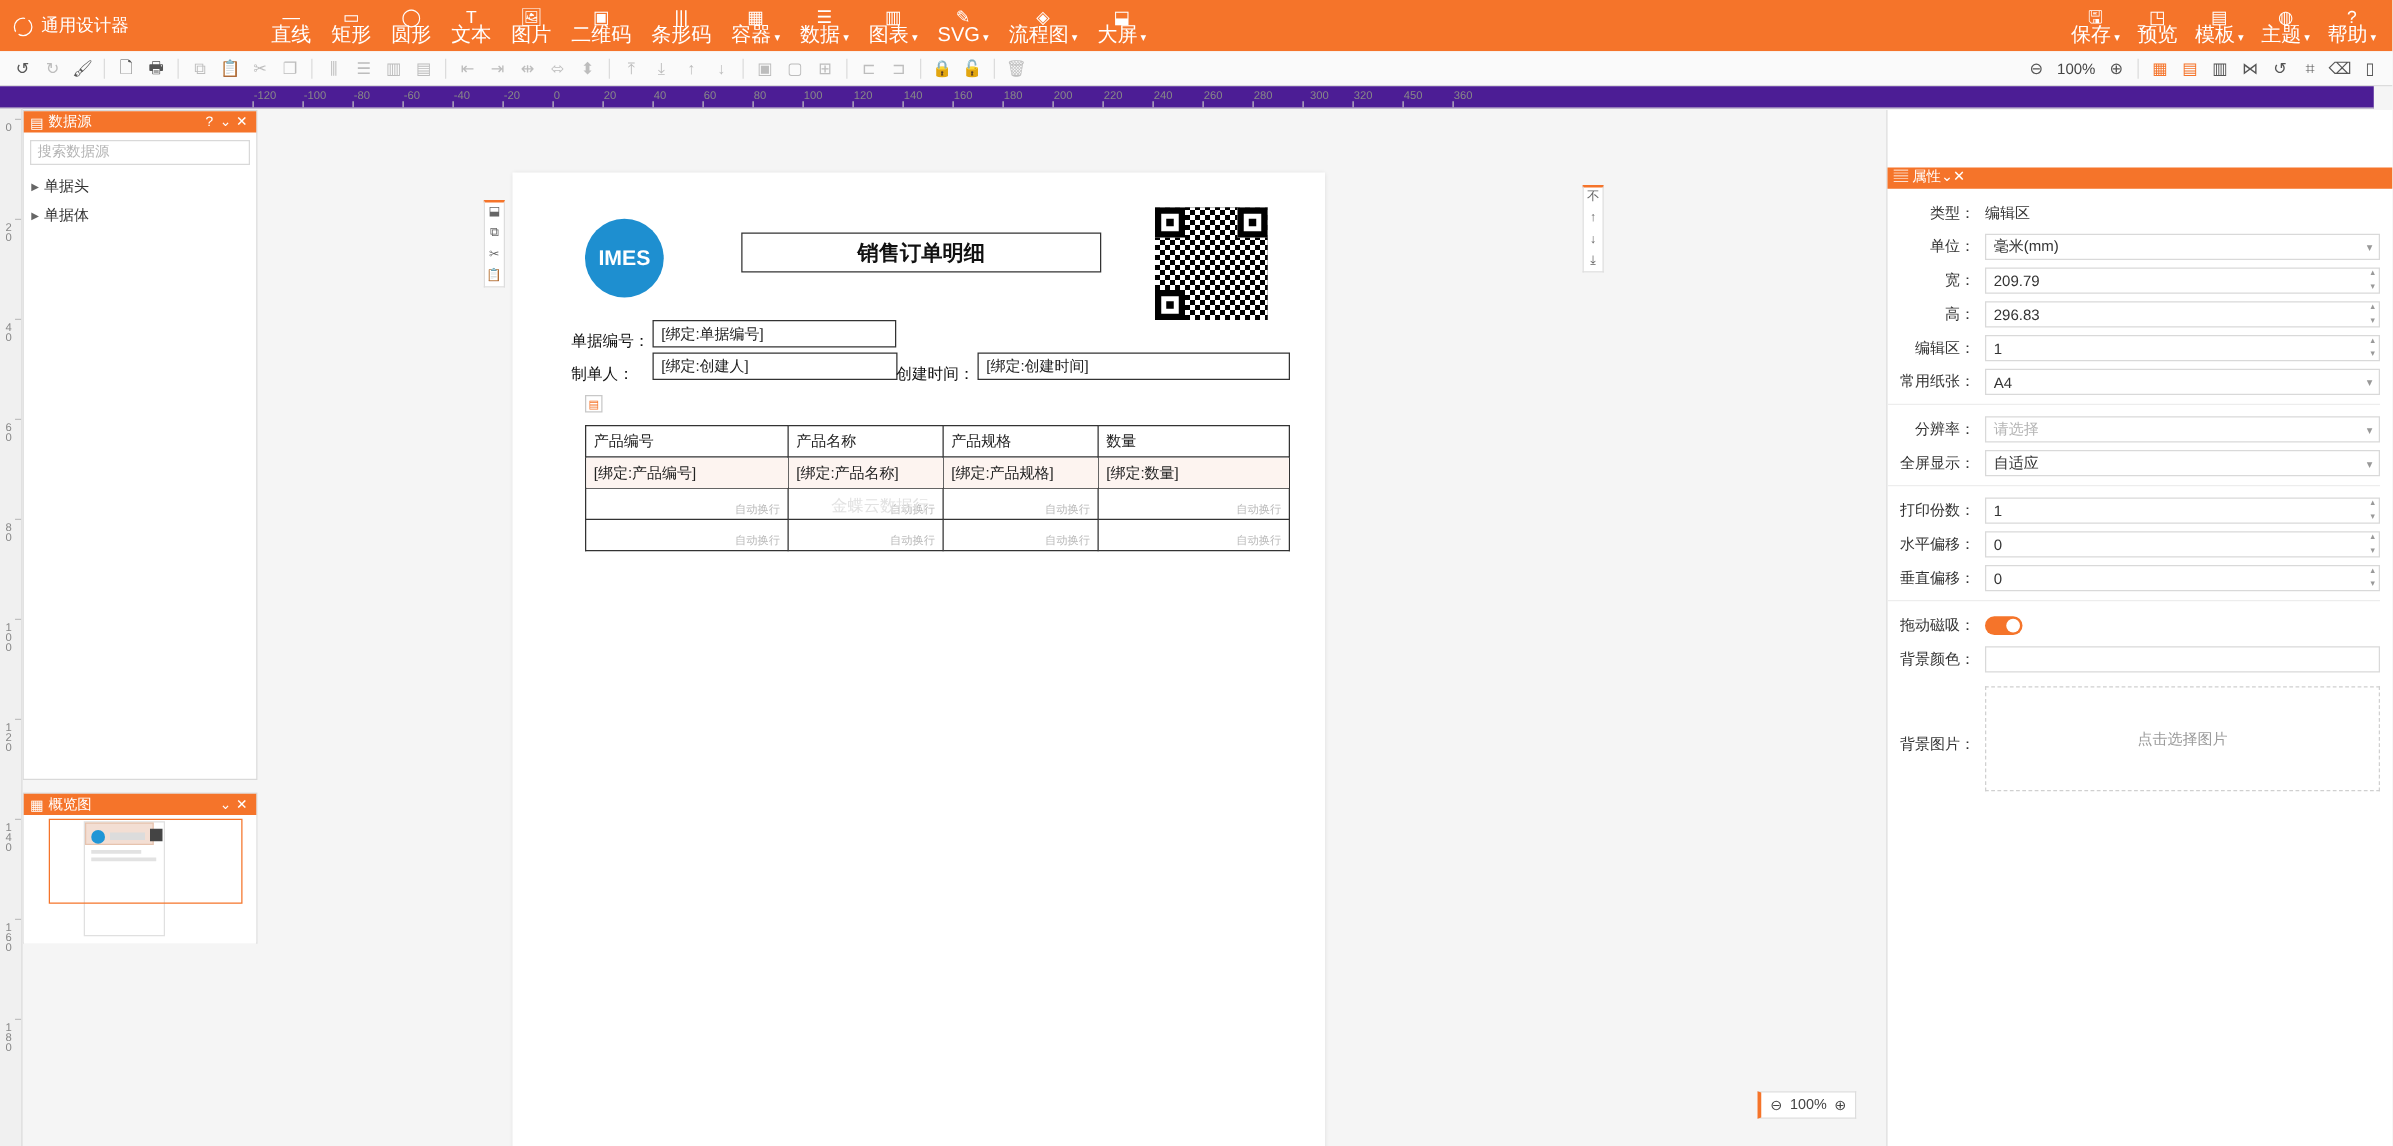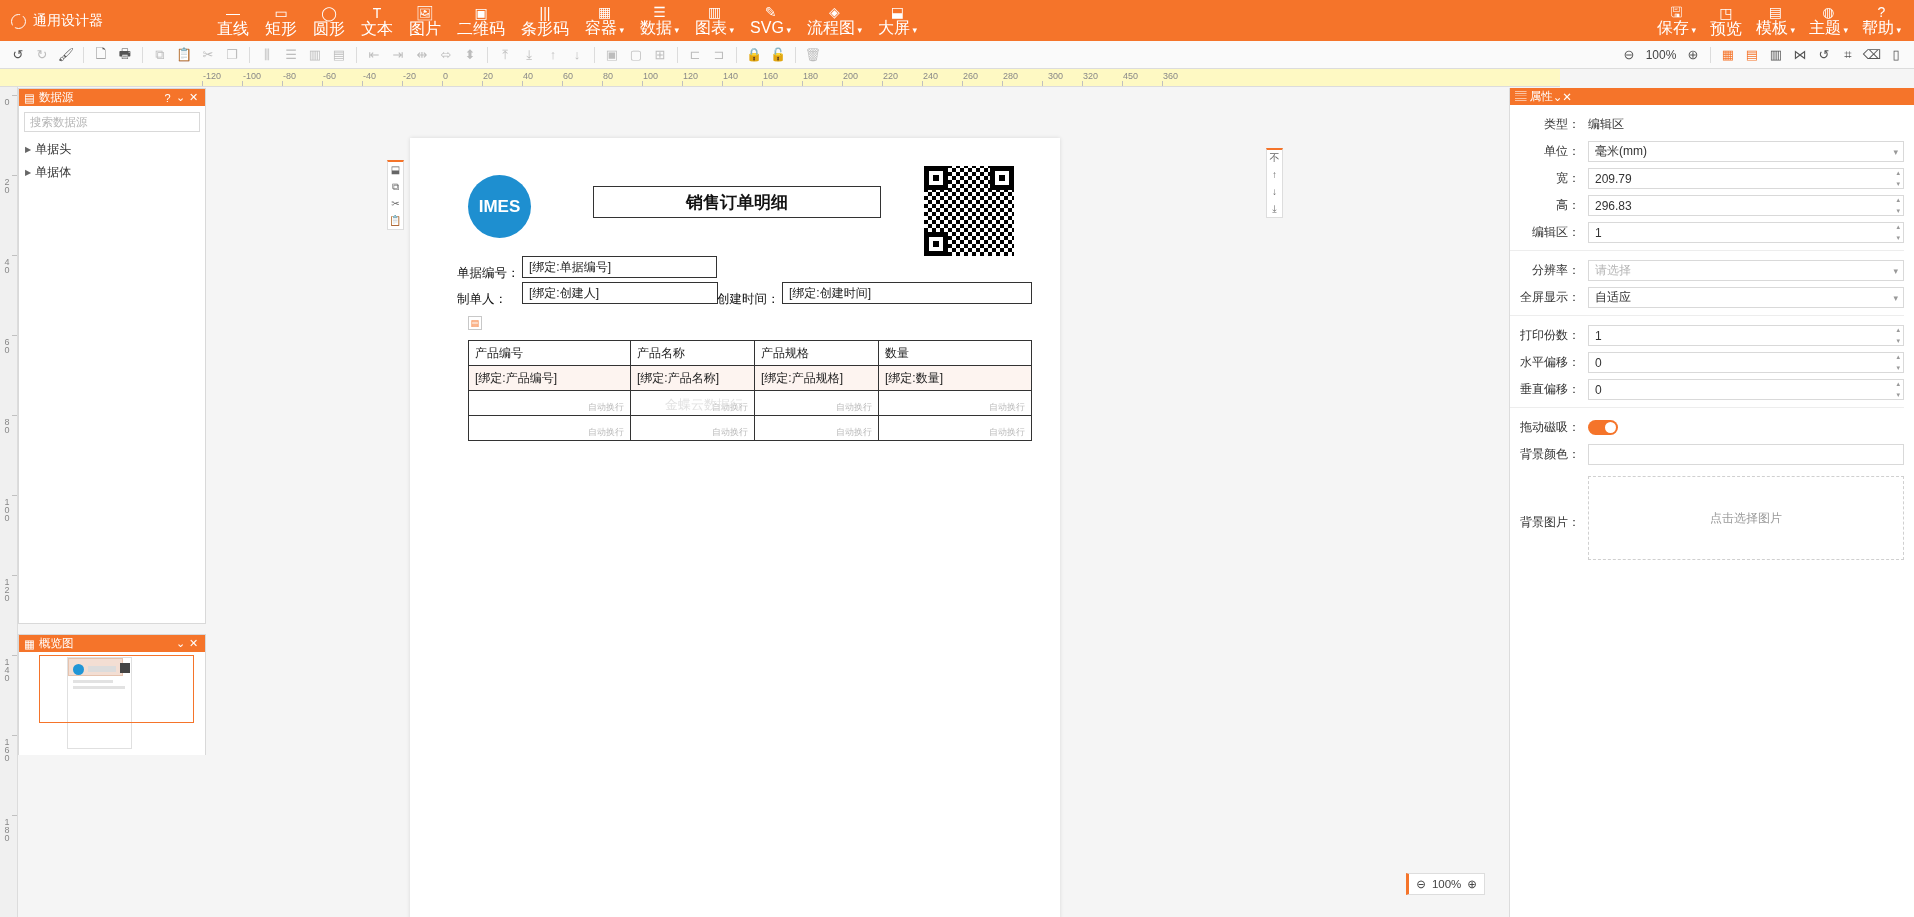--- a/index.html
+++ b/index.html
@@ -55,22 +55,22 @@
     font-size: 13px; color: #555; cursor: default;
   }
   .tb-btn.dim { color: #bdbdbd; }
   .tb-sep { width: 1px; height: 16px; background: #dcdcdc; margin: 0 5px; }
   .tb-spacer { flex: 1; }
   .zoomgrp { display: flex; align-items: center; gap: 3px; font-size: 12px; color: #444; }
   .zoomgrp .zl { min-width: 34px; text-align: center; }
 
   
   .ruler-h {
-    position: absolute; top: 69px; left: 0; width: 1560px; height: 18px;
-    background: #fef9c3; border-bottom: 1px solid #dcdcdc;
+    position: absolute; top: 69px; left: 0; width: 1899px; height: 18px;
+    background: #4c1d95; border-bottom: 1px solid #dcdcdc;
     overflow: hidden;
   }
   .ruler-h .tick { position: absolute; top: 2px; font-size: 9px; color: #888; }
   .ruler-h .tickline { position: absolute; bottom: 0; width: 1px; height: 5px; background: #c0c0c0; }
   .ruler-v {
     position: absolute; top: 87px; left: 0; width: 18px; height: 830px;
     background: #f0f0f0; border-right: 1px solid #dcdcdc; overflow: hidden;
   }
   .ruler-v .tick {
     position: absolute; left: 2px; font-size: 9px; color: #888;
@@ -189,22 +189,22 @@
     background: #fff; border: 1px solid #ddd; border-left: 3px solid #f5742a;
     display: flex; align-items: center; gap: 6px; padding: 0 7px; font-size: 11.5px; color: #444;
   }
 
   
   .rightpanel {
     position: absolute; top: 88px; right: 0; width: 405px; bottom: 0;
     background: #fff; border-left: 1px solid #dcdcdc;
   }
   .rp-head {
-    height: 17px; background: #f5742a; color: #fff; display: flex; align-items: center;
-    padding: 0 5px; font-size: 11.5px;
+    height: 17px; background: #f5742a; color: #fff; display: flex; 
+    padding: 0 5px; font-size: 11.5px; margin-top: 46px;
   }
   .rp-body { padding: 8px 10px 0 0; }
   .prow { display: flex; align-items: center; height: 23px; margin-bottom: 4px; }
   .prow .plabel { width: 78px; text-align: right; padding-right: 8px; font-size: 12px; color: #333; }
   .prow .pctl { flex: 1; }
   .pin {
     width: 100%; height: 21px; border: 1px solid #d9d9d9; padding: 0 6px;
     font-size: 12px; color: #333; outline: none; background: #fff;
     font-family: "Liberation Sans", sans-serif;
   }
@@ -624,20 +624,26 @@
       <div class="prow">
         <div class="plabel">高：</div>
         <div class="pctl spin"><input class="pin" value="296.83" style=""></div>
       </div>
 
       <div class="prow">
         <div class="plabel">编辑区：</div>
         <div class="pctl spin"><input class="pin" value="1" style=""></div>
       </div>
 
+      <div class="prow">
+        <div class="plabel">常用纸张：</div>
+        <div class="pctl">
+            <div class="psel">A4</div>
+          </div>
+      </div>
 
       <div class="divider-line"></div>
 
       <div class="prow">
         <div class="plabel">分辨率：</div>
         <div class="pctl">
             <div class="psel placeholder">请选择</div>
           </div>
       </div>
 

